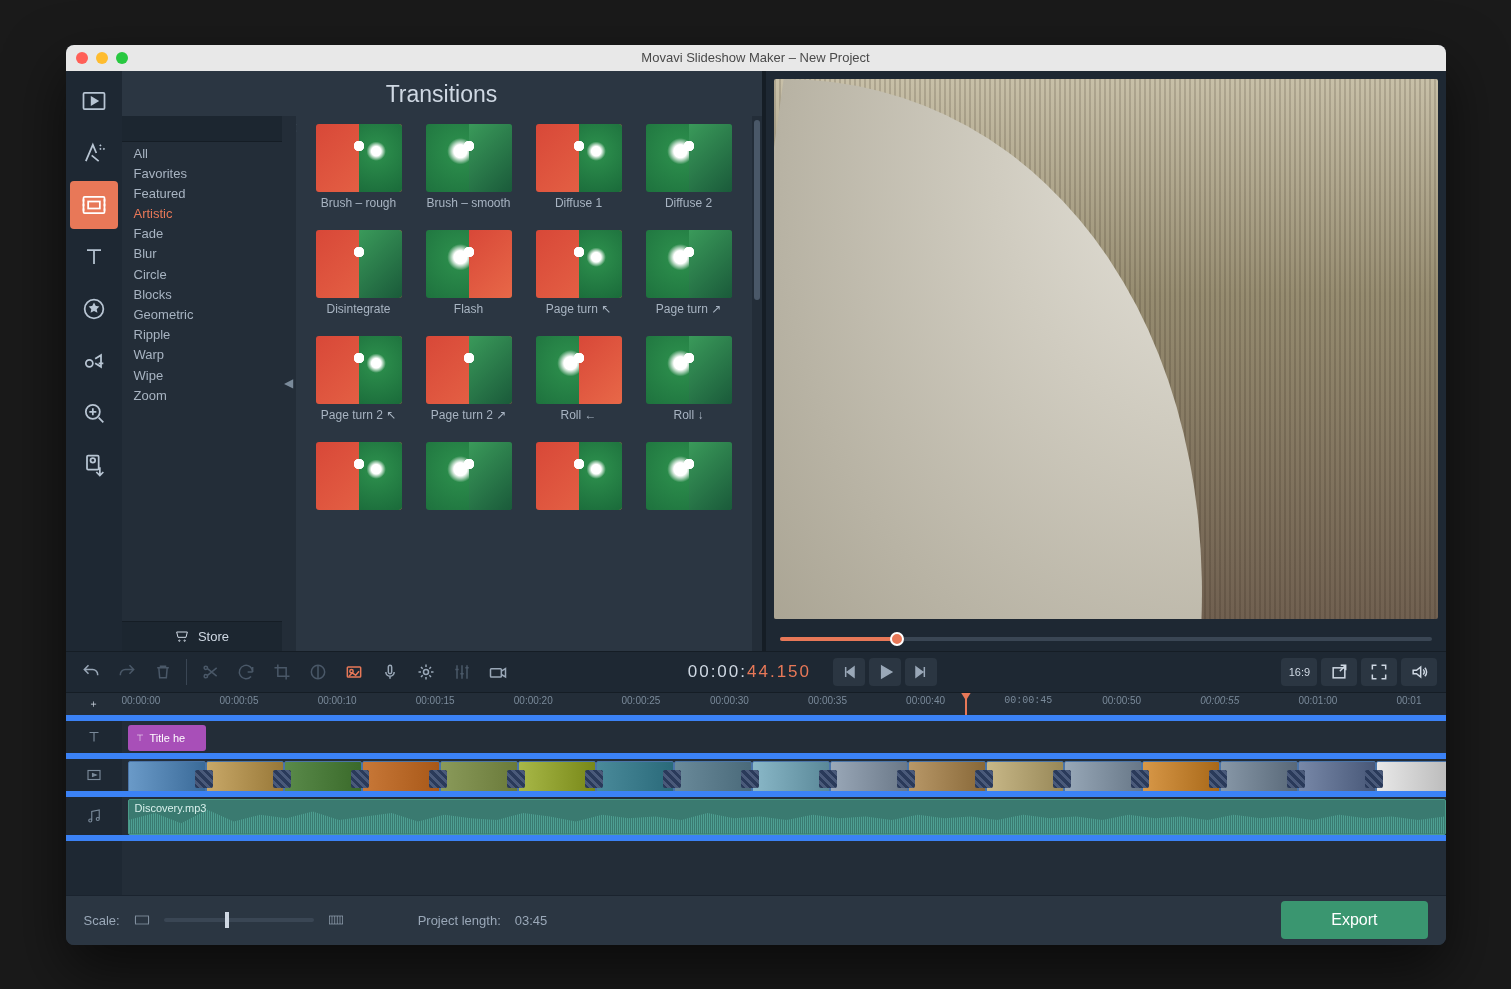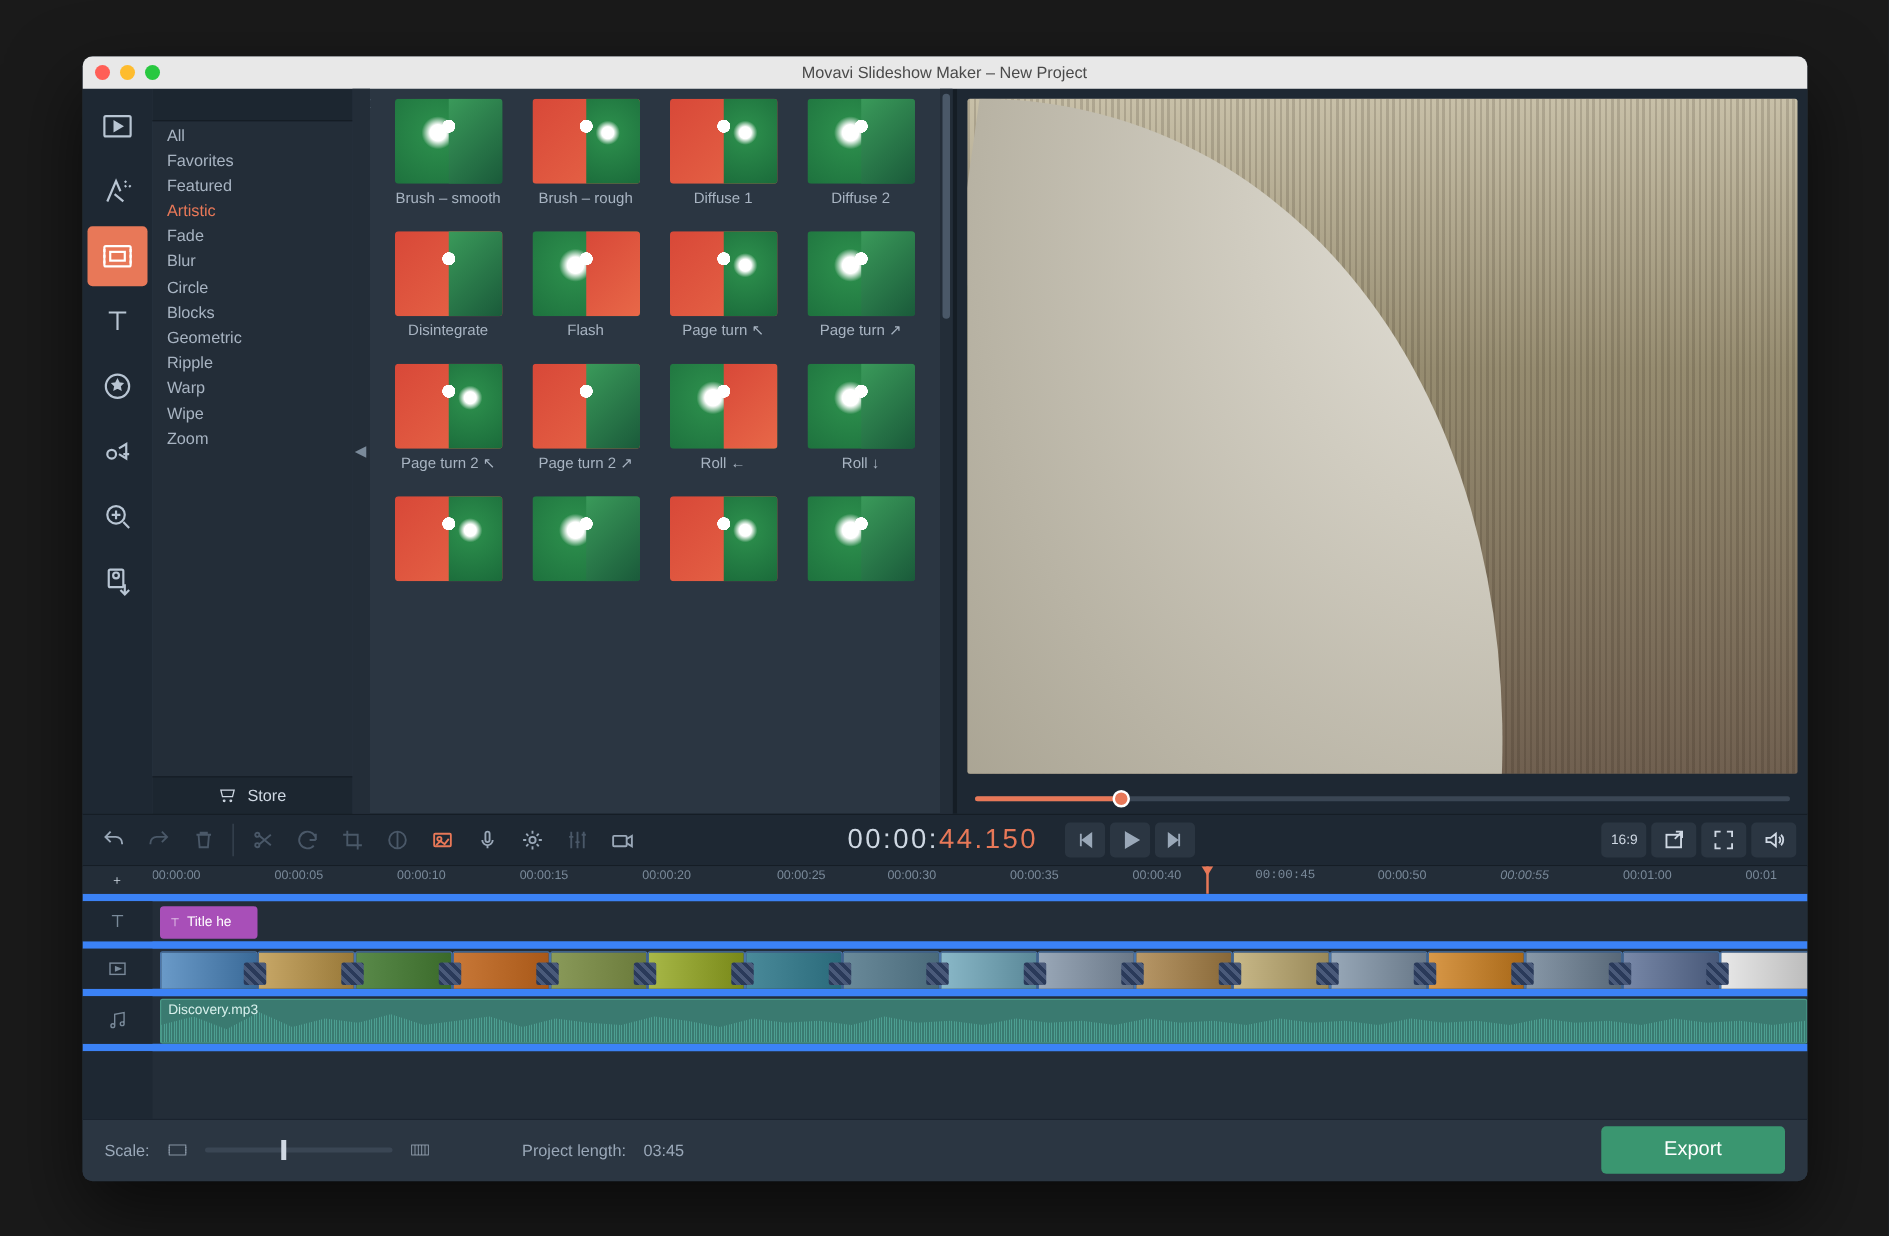--- a/index.html
+++ b/index.html
@@ -45,21 +45,21 @@
 .seek{height:24px;display:flex;align-items:center;padding:0 14px}
 .seek .bar{flex:1;height:4px;background:#3a4654;border-radius:2px;position:relative}
 .seek .fill{position:absolute;left:0;top:0;bottom:0;width:18%;background:#e87858;border-radius:2px}
 .seek .knob{position:absolute;left:18%;top:50%;width:14px;height:14px;background:#e87858;border:2px solid #fff;border-radius:50%;transform:translate(-50%,-50%)}
 .toolbar{height:42px;background:#1e2833;border-top:1px solid #151d25;border-bottom:1px solid #151d25;display:flex;align-items:center;padding:0 8px;gap:2px}
 .tbtn{width:34px;height:34px;display:flex;align-items:center;justify-content:center;color:#9aa8b8;border-radius:4px;cursor:pointer}
 .tbtn.dis{color:#4a5868}
 .tbtn svg{width:20px;height:20px;stroke:currentColor;fill:none;stroke-width:1.8}
 .tbtn.act svg{stroke:#e87858}
 .tsep{width:1px;height:26px;background:#3a4654;margin:0 4px}
-.timecode{font-family:"Courier New",monospace;font-size:22px;letter-spacing:2px;margin-left:auto;margin-right:20px}
+.timecode{font-family:"Courier New",monospace;font-size:17px;letter-spacing:2px;margin-left:auto;margin-right:20px}
 .timecode .w{color:#cfd8e3}.timecode .o{color:#e87858}
 .playctrl{display:flex;gap:4px;margin-right:auto}
 .playctrl .tbtn{background:#2b3642;width:32px;height:28px}
 .rctrls{display:flex;gap:4px;margin-left:auto}
 .rctrls .tbtn{background:#2b3642;width:36px;height:28px;font-size:11px;color:#cfd8e3}
 .ruler{height:22px;background:#232d38;display:flex;position:relative;font-size:10px;color:#7a8a9a}
 .ruler .addbtn{width:56px;display:flex;align-items:center;justify-content:center;color:#cfd8e3;cursor:pointer}
 .ruler .ticks{flex:1;position:relative;overflow:hidden}
 .ruler .tk{position:absolute;top:2px}
 .ruler .playhead{position:absolute;top:0;width:2px;height:200px;background:#e87858;z-index:5}
@@ -146,20 +146,21 @@
       <div class="lb">
           <svg viewBox="0 0 24 24">
             <rect x="6" y="4" width="10" height="12" rx="1"></rect>
             <circle cx="11" cy="8" r="2"></circle>
             <path d="M14 18l3 3 3-3m-3 3v-7"></path>
           </svg>
         </div>
     </div>
 
     <div class="panel">
+      <div class="panel-title">Transitions</div>
       <div class="panel-body">
         <div class="catcol">
           <div class="searchrow">
             <svg viewBox="0 0 24 24">
                 <circle cx="10" cy="10" r="6"></circle>
                 <path d="M15 15l5 5"></path>
               </svg>
             <input placeholder="" style="">
             <span class="clx">✕</span>
           </div>
@@ -183,33 +184,33 @@
                 <path d="M4 6h16l-2 8H6zM8 18a1 1 0 100 2 1 1 0 000-2zm8 0a1 1 0 100 2 1 1 0 000-2z"></path>
               </svg>
             <span>Store</span>
           </div>
         </div>
         <div class="grid-wrap">
           <div class="collapse">◀</div>
           <div class="grid" id="tgrid">
               <div class="th">
                 <div class="timg">
+                  <div style="position:absolute;inset:0" class="tA"></div>
+                  <div style="position:absolute;left:50%;top:0;bottom:0;right:0" class="tB"></div>
+                  <div style="position:absolute;left:40%;top:20%;width:18px;height:18px;background:radial-gradient(circle,#fff 40%,transparent 42%);border-radius:50%"></div>
+                </div>
+                <div class="tlbl">Brush – rough</div>
+              </div>
+              <div class="th">
+                <div class="timg">
                   <div style="position:absolute;inset:0" class="tB"></div>
                   <div style="position:absolute;left:50%;top:0;bottom:0;right:0" class="tC"></div>
                   <div style="position:absolute;left:40%;top:20%;width:18px;height:18px;background:radial-gradient(circle,#fff 40%,transparent 42%);border-radius:50%"></div>
                 </div>
                 <div class="tlbl">Brush – smooth</div>
-              </div>
-              <div class="th">
-                <div class="timg">
-                  <div style="position:absolute;inset:0" class="tA"></div>
-                  <div style="position:absolute;left:50%;top:0;bottom:0;right:0" class="tB"></div>
-                  <div style="position:absolute;left:40%;top:20%;width:18px;height:18px;background:radial-gradient(circle,#fff 40%,transparent 42%);border-radius:50%"></div>
-                </div>
-                <div class="tlbl">Brush – rough</div>
               </div>
               <div class="th">
                 <div class="timg">
                   <div style="position:absolute;inset:0" class="tA"></div>
                   <div style="position:absolute;left:50%;top:0;bottom:0;right:0" class="tB"></div>
                   <div style="position:absolute;left:40%;top:20%;width:18px;height:18px;background:radial-gradient(circle,#fff 40%,transparent 42%);border-radius:50%"></div>
                 </div>
                 <div class="tlbl">Diffuse 1</div>
               </div>
               <div class="th">

